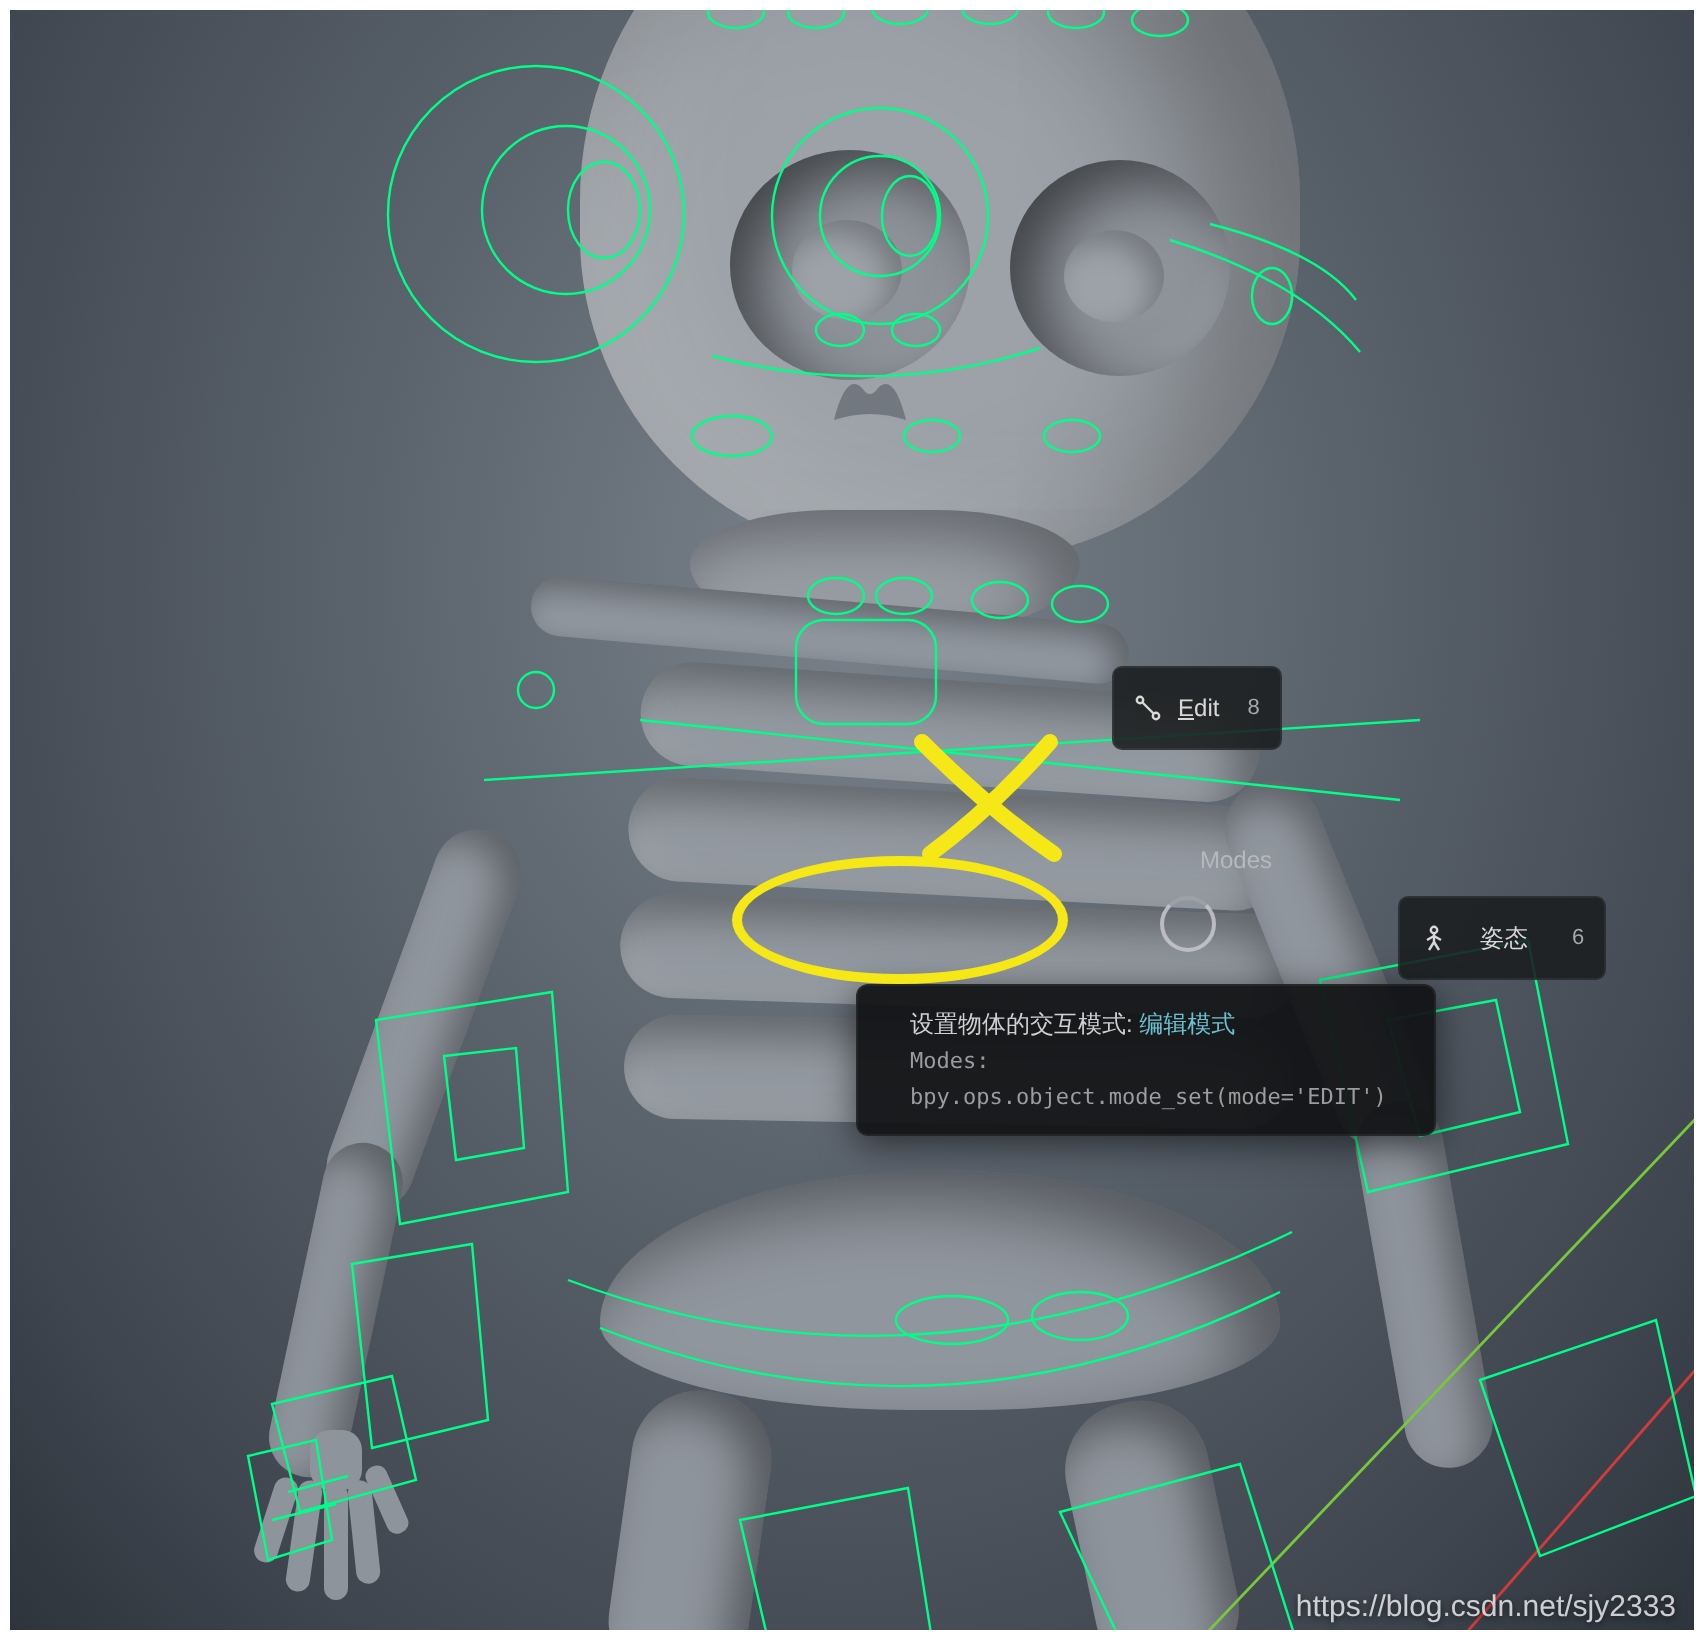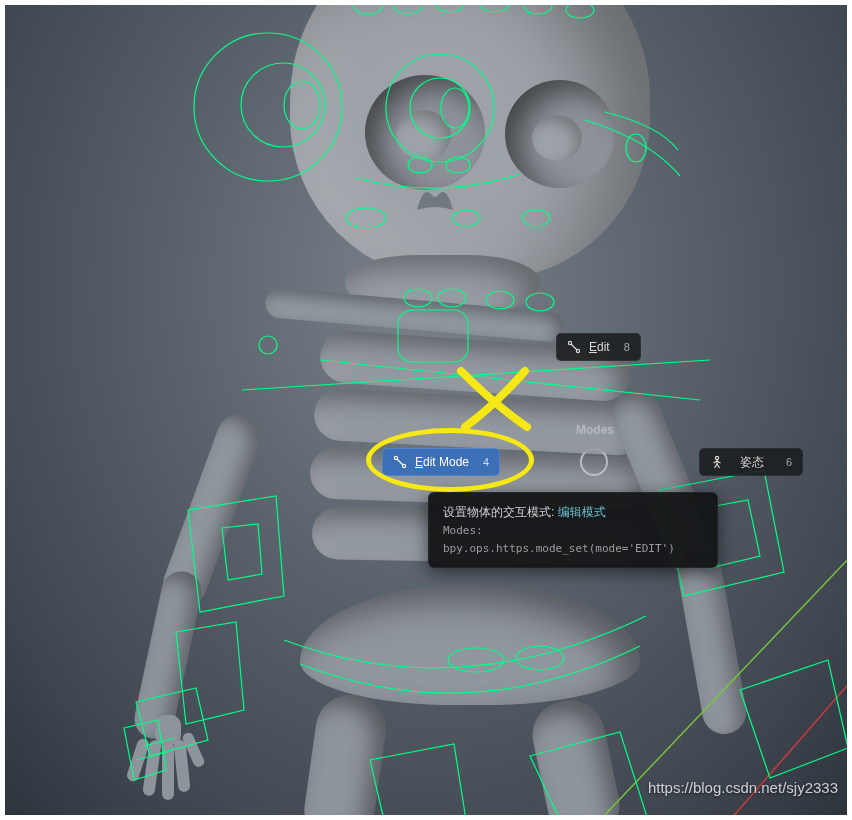--- a/index.html
+++ b/index.html
@@ -165,21 +165,21 @@
   top: 0; left: 0;
   width: 852px; height: 820px;
   pointer-events: none;
 }
 
 .pie-menu-item {
   position: absolute;
   display: flex;
   align-items: center;
   gap: 8px;
-  height: 28px;
+  height: 42px;
   padding: 0 10px;
   background: rgba(26,28,30,0.88);
   border-radius: 5px;
   color: #d8d8d8;
   font-size: 12px;
   border: 1px solid rgba(255,255,255,0.06);
 }
 .pie-menu-item.active {
   background: #3b6fb6;
   color: #fff;
@@ -201,21 +201,21 @@
   border: 2px solid rgba(200,200,205,0.85);
   border-radius: 50%;
   border-top-color: rgba(200,200,205,0.2);
 }
 
 .tooltip {
   position: absolute;
   background: rgba(18,19,21,0.94);
   border: 1px solid rgba(255,255,255,0.05);
   border-radius: 6px;
-  padding: 10px 14px;
+  padding: 10px 26px;
   color: #cfd0d2;
   font-size: 12px;
   line-height: 1.6;
   box-shadow: 0 4px 18px rgba(0,0,0,0.55);
 }
 .tooltip .highlight { color: #6cc0d0; }
 .tooltip .code { font-family: ui-monospace, "SFMono-Regular", Consolas, monospace; color: #9b9c9f; font-size: 11px; }
 
 .yellow-x {
   position: absolute;
@@ -228,21 +228,21 @@
   width: 168px; height: 64px;
   border: 5px solid #f5e816;
   border-radius: 50%;
 }
 
 .axis-lines { position:absolute; left:0; top:0; width:852px; height:820px; }
 
 .watermark {
   position: absolute;
   right: 14px;
-  bottom: 24px;
+  bottom: 8px;
   color: rgba(240,240,245,0.82);
   font-size: 15px;
   text-shadow: 0 1px 3px rgba(0,0,0,0.6);
 }
 </style>
 </head>
 <body>
 
 <div class="viewport">
 
@@ -334,50 +334,37 @@
       <path d="M136 702 L196 688 L208 740 L150 756 Z"></path>
       <path d="M124 728 L158 720 L166 770 L134 780 Z"></path>
       <path d="M144 746 L174 738"></path>
       <path d="M136 760 L168 752"></path>
       <path d="M740 690 L828 660 L848 748 L770 778 Z"></path>
       <path d="M370 760 L454 744 L466 820 L384 820 Z"></path>
       <path d="M530 756 L620 732 L648 820 L560 820 Z"></path>
     </g>
   </svg>
 
-  <div class="pie-header" style="left:576px; top:423px;font-weight:bold;">Modes</div>
+  <div class="pie-header" style="left:600px; top:423px;">Modes</div>
   <div class="pie-center" style="left:580px; top:448px;"></div>
 
   <div class="pie-menu-item" style="left:556px; top:333px;">
     <span class="pie-icon">
       <svg viewBox="0 0 14 14">
           <g stroke="#d8d8d8" stroke-width="1.2" fill="none">
             <circle cx="3" cy="3" r="1.6"></circle>
             <circle cx="11" cy="11" r="1.6"></circle>
             <line x1="4" y1="4" x2="10" y2="10"></line>
           </g>
         </svg>
     </span>
     <span><span class="underline-char">E</span><span></span>dit</span>
     <span class="pie-shortcut">8</span>
   </div>
 
-  <div class="pie-menu-item active" style="left:382px; top:448px;">
-    <span class="pie-icon">
-      <svg viewBox="0 0 14 14">
-          <g stroke="#fff" stroke-width="1.2" fill="none">
-            <circle cx="3" cy="3" r="1.6"></circle>
-            <circle cx="11" cy="11" r="1.6"></circle>
-            <line x1="4" y1="4" x2="10" y2="10"></line>
-          </g>
-        </svg>
-    </span>
-    <span><span class="underline-char">E</span>dit Mode</span>
-    <span class="pie-shortcut">4</span>
-  </div>
 
   <div class="pie-menu-item" style="left:699px; top:448px;gap:16px;">
     <span class="pie-icon">
       <svg viewBox="0 0 14 14">
           <g stroke="#d8d8d8" stroke-width="1.2" fill="none">
             <circle cx="7" cy="3" r="1.6"></circle>
             <line x1="7" y1="4.6" x2="7" y2="9"></line>
             <line x1="7" y1="6" x2="3.5" y2="8"></line>
             <line x1="7" y1="6" x2="10.5" y2="8"></line>
             <line x1="7" y1="9" x2="4.5" y2="13"></line>
@@ -387,21 +374,21 @@
     </span>
     <span>姿态</span>
     <span class="pie-shortcut">6</span>
   </div>
 
   <div class="tooltip" style="left:428px; top:492px; width:290px;">
     <div>
       <span>设置物体的交互模式: </span><span class="highlight">编辑模式</span>
     </div>
     <div class="code">
-      <span>Modes: </span><span>bpy.ops.https.mode_set(mode='EDIT')</span>
+      <span>Modes: </span><span>bpy.ops.object.mode_set(mode='EDIT')</span>
     </div>
   </div>
 
   <div class="yellow-x">
     <svg viewBox="0 0 80 70">
         <g stroke="#f5e816" stroke-width="8" stroke-linecap="round" fill="none">
           <path d="M6 6 Q40 40 72 62"></path>
           <path d="M70 6 Q40 40 10 62"></path>
         </g>
       </svg>

